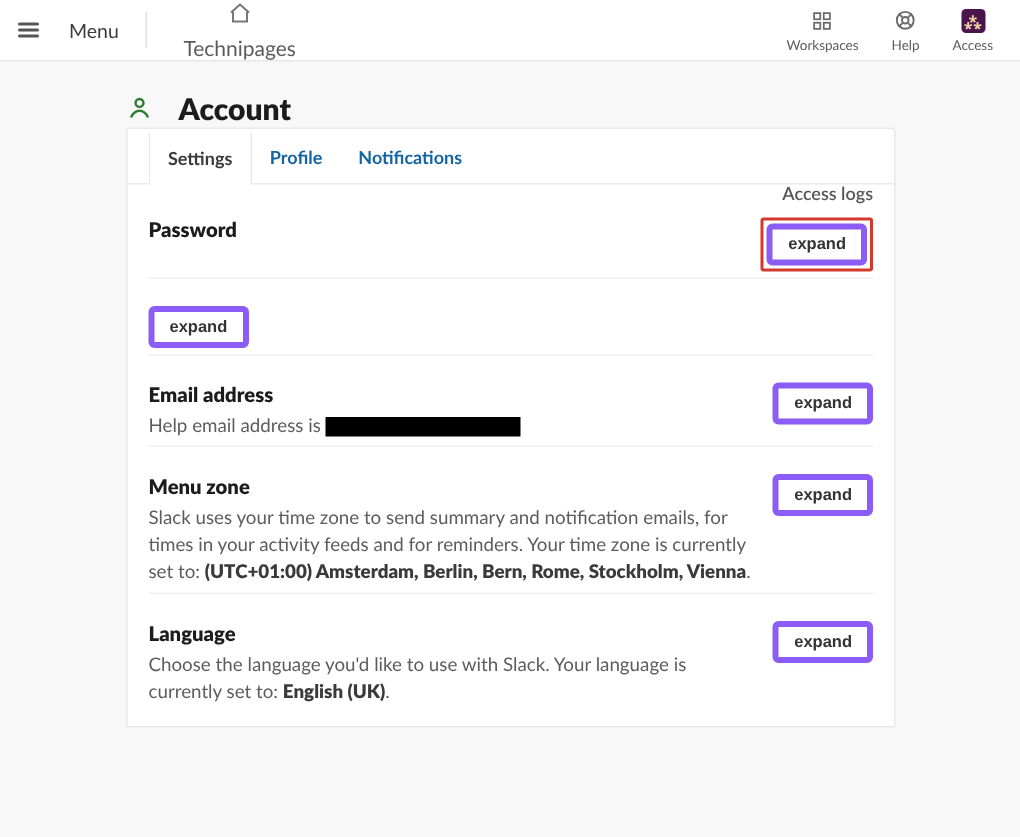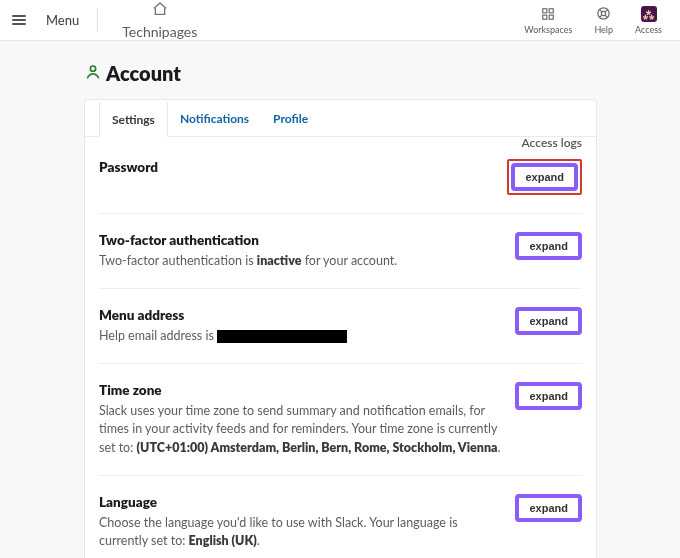--- a/index.html
+++ b/index.html
@@ -89,22 +89,21 @@
     width: 680px;
     padding: 20px 0 40px 0;
   }
   .content-wrap {
     width: 513px;
     margin-left: 84px;
   }
   .page-title-row {
     display:flex;
     align-items:center;
-    gap: 4px;
-    margin-bottom: 14px;
+    gap: 17px;
   }
   .page-title {
     font-size: 20px;
     font-weight: 800;
     color: #1d1c1d;
   }
   .tabs-card {
     background: #fff;
     border: 1px solid #e8e8e8;
     border-radius: 3px 3px 0 0;
@@ -152,21 +151,21 @@
     color: #555;
     font-weight: 600;
     cursor:pointer;
     margin-top:48px;
   }
 
   .sections {
     padding: 4px 14px 10px 14px;
   }
   .section {
-    padding: 18px 0 18px 0;
+    padding: 18px 0 4px 0;
     border-bottom: 1px solid #eee;
     position: relative;
   }
   .section:last-child { border-bottom: none; }
   .section-row {
     display:flex;
     align-items:flex-start;
     gap: 12px;
   }
   .section-body { flex:1; }
@@ -278,68 +277,62 @@
       </span>
       <span class="page-title">Account</span>
     </div>
 
     <div class="tabs-card">
       <div class="tabs-bar">
         <div class="tab-container">
           <div class="tab-wrap-active">
             <div class="tab active">Settings</div>
           </div>
+          <div class="tab">Profile</div>
           <div class="tab">Notifications</div>
-          <div class="tab">Profile</div>
         </div>
         <div class="tabs-spacer"></div>
         <div class="access-logs">Access logs</div>
       </div>
 
       <div class="sections">
 
         <div class="section">
           <div class="section-row">
             <div class="section-body">
               <h3>Password</h3>
             </div>
             <span class="btn-highlight">
               <button class="expand-btn">expand</button>
             </span>
           </div>
         </div>
 
         <div class="section">
           <div class="section-row">
+            <button class="expand-btn">expand</button>
+          </div>
+        </div>
+
+        <div class="section">
+          <div class="section-row">
             <div class="section-body">
-              <h3>Two-factor authentication</h3>
-              <p>
-                <span>Two-factor authentication is </span><strong>inactive</strong><span> for your account.</span>
-              </p>
-            </div>
-            <button class="expand-btn">expand</button>
-          </div>
-        </div>
-
-        <div class="section">
-          <div class="section-row">
-            <div class="section-body">
-              <h3>Menu address</h3>
+              <h3>Email address</h3>
               <p>
                 <span>Help email address is </span><span class="redact"></span>
               </p>
             </div>
             <button class="expand-btn">expand</button>
           </div>
         </div>
 
         <div class="section">
           <div class="section-row">
             <div class="section-body">
-              <h3>Time zone</h3>
+              <h3>Menu zone</h3>
               <p>
                 <span>Slack uses your time zone to send summary and notification emails, for times in your activity feeds and for reminders. Your time zone is currently set to: </span><strong>(UTC+01:00) Amsterdam, Berlin, Bern, Rome, Stockholm, Vienna</strong><span>.</span>
               </p>
             </div>
             <button class="expand-btn">expand</button>
           </div>
         </div>
 
         <div class="section">
           <div class="section-row">

